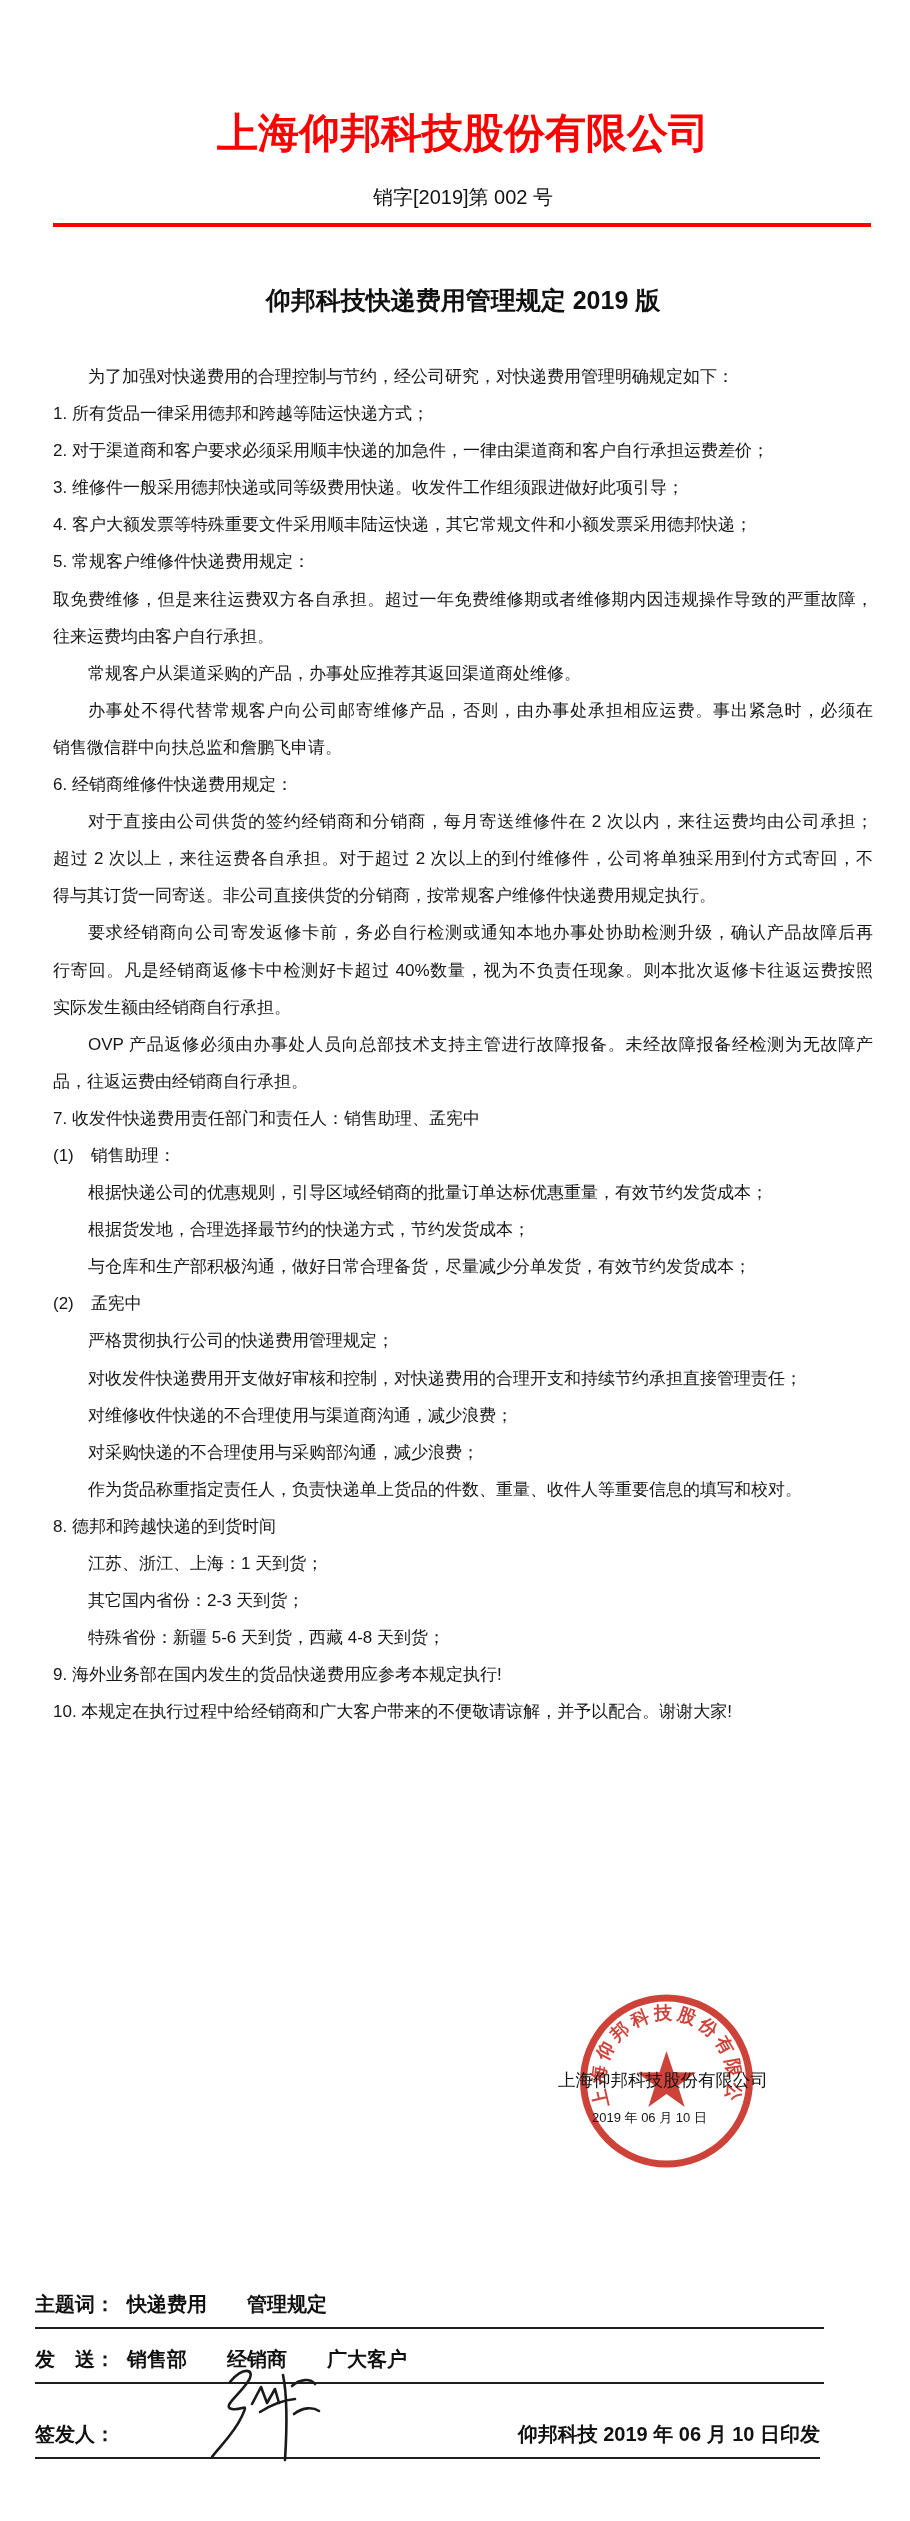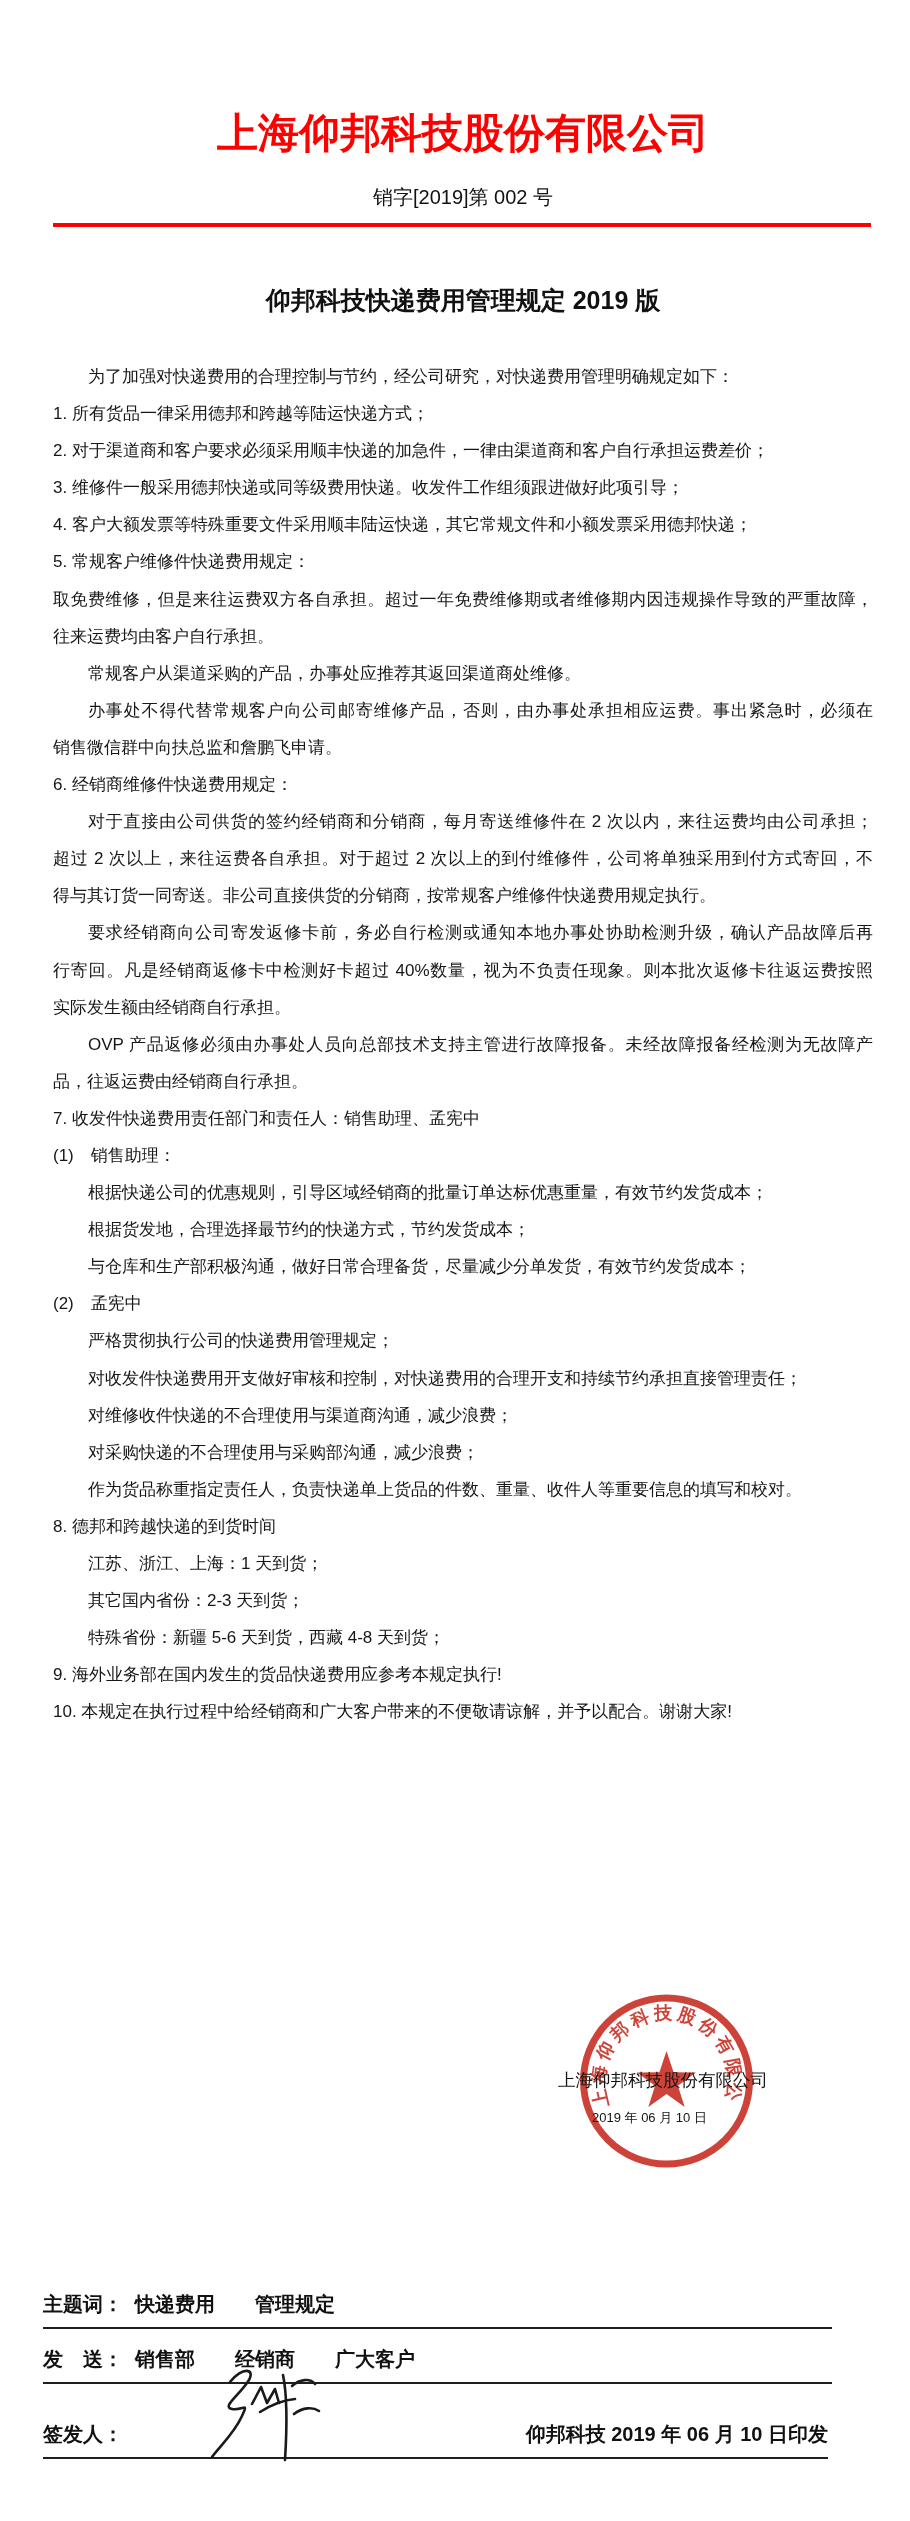--- a/index.html
+++ b/index.html
@@ -40,21 +40,21 @@
   .ind{text-indent:35px;}
   .sub{padding-left:35px;}
   .itm{padding-left:0;}
   .fill{white-space:normal;text-align:justify;text-align-last:justify;}
   
   .stamp{position:absolute;left:578px;top:1990px;width:177px;height:185px;z-index:1;}
   .seal-company{position:absolute;left:558px;top:2070px;font-size:17.5px;color:#141414;z-index:2;line-height:20px;}
   .seal-date{position:absolute;left:592px;top:2108px;font-size:13px;color:#141414;z-index:2;line-height:20px;}
   
   .frow{
-    position:absolute;left:43px;
+    position:absolute;left:35px;
     border-bottom:2px solid #1f1f1f;
     font-weight:bold;font-size:20px;color:#111;
     padding-bottom:11px;line-height:24px;
   }
   .frow .val{margin-left:12px;}
   .frow1{top:2292px;width:789px;}
   .frow2{top:2347px;width:789px;}
   .frow3{top:2402px;width:785px;display:flex;justify-content:space-between;margin-top:20px;}
   .signature{position:absolute;left:208px;top:2362px;width:125px;height:102px;z-index:3;}
 </style>

